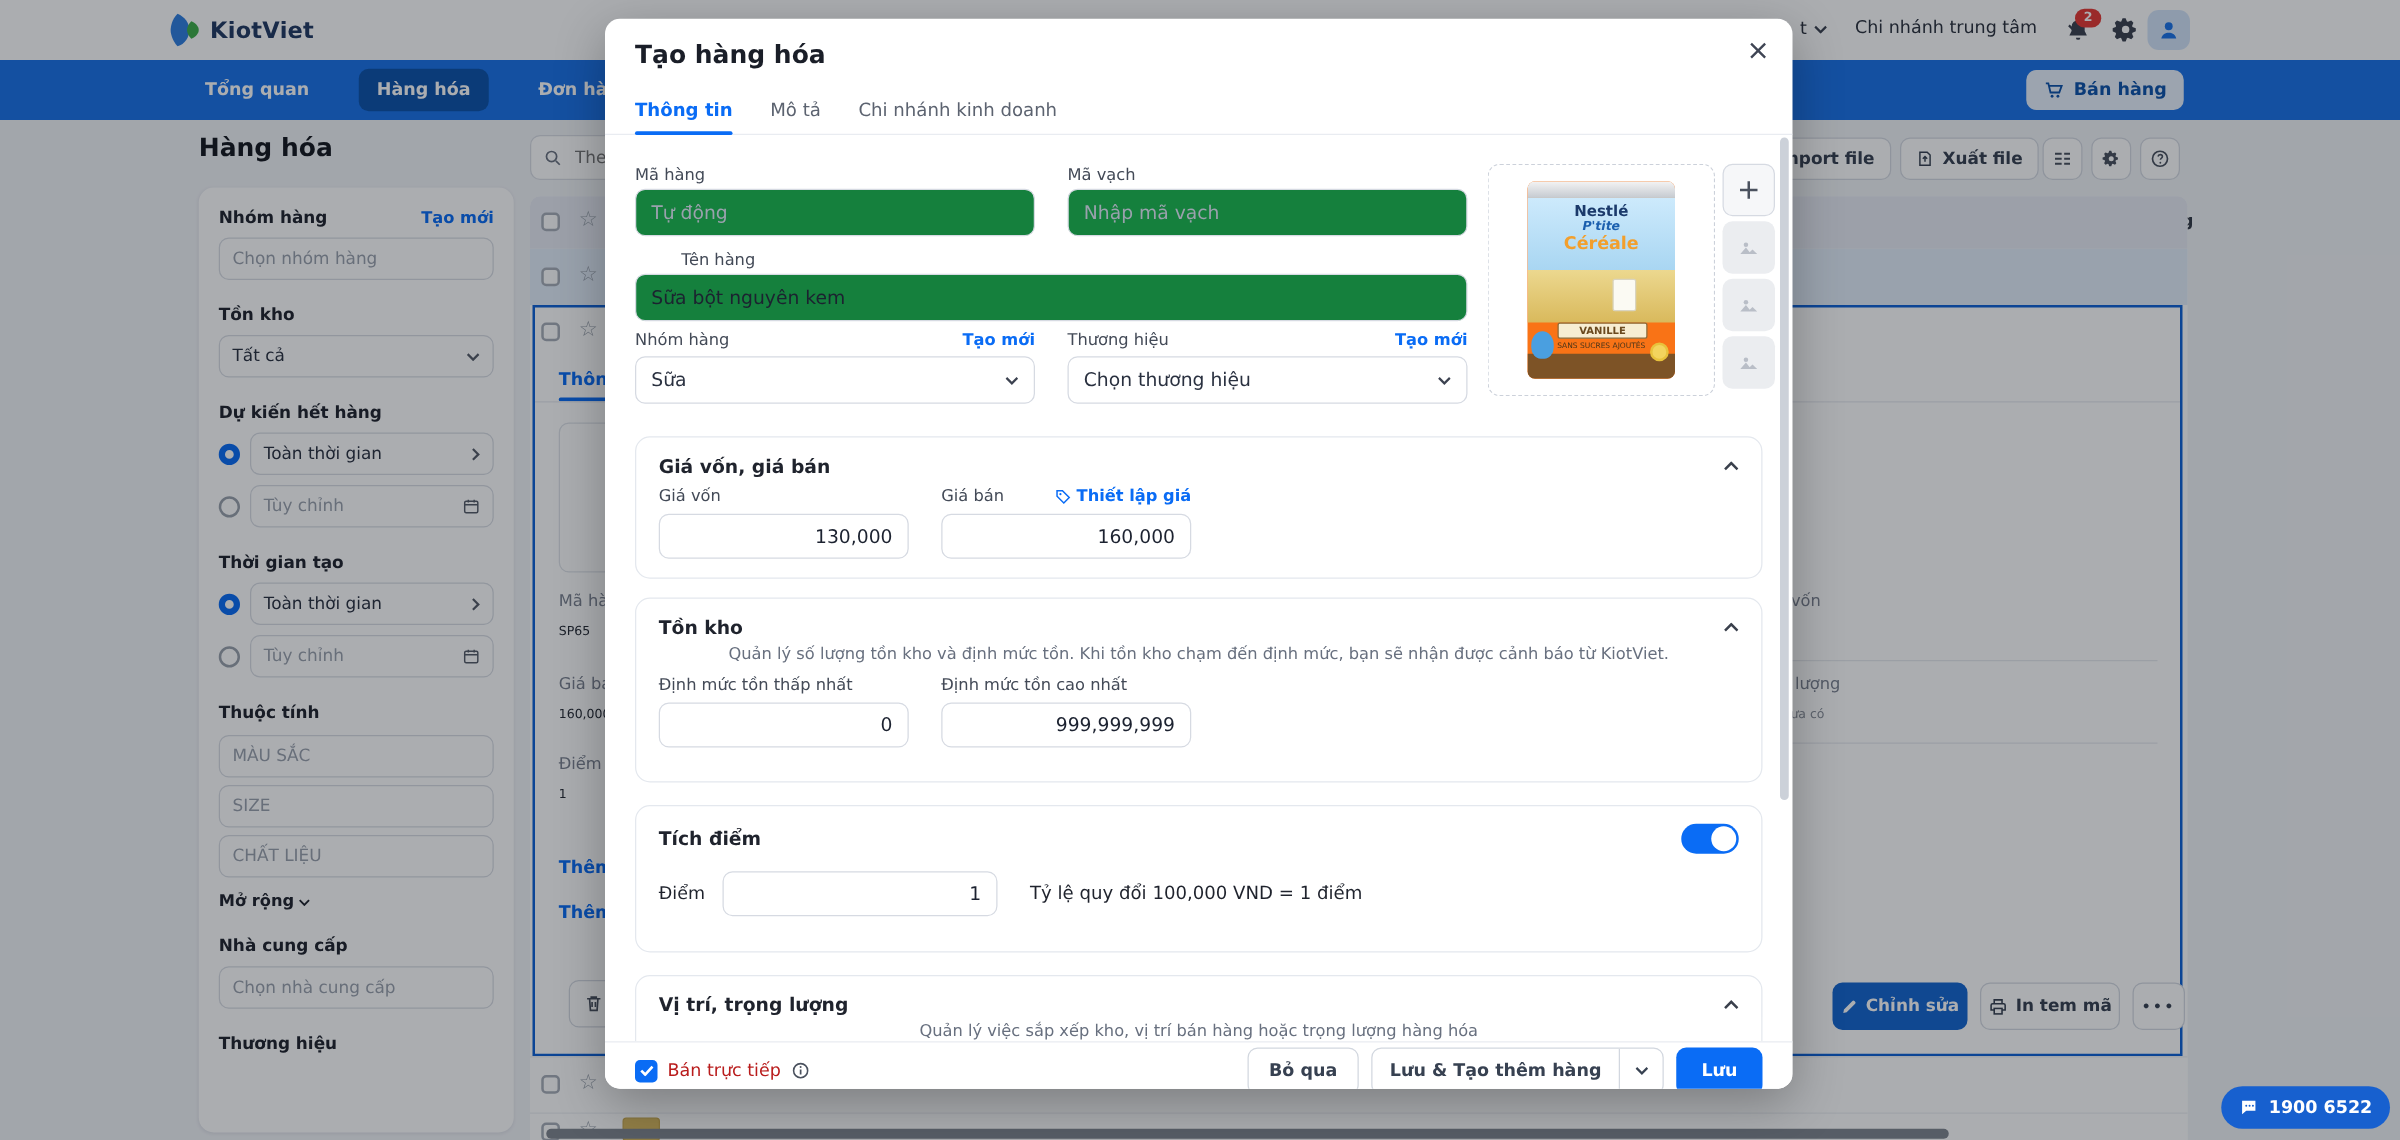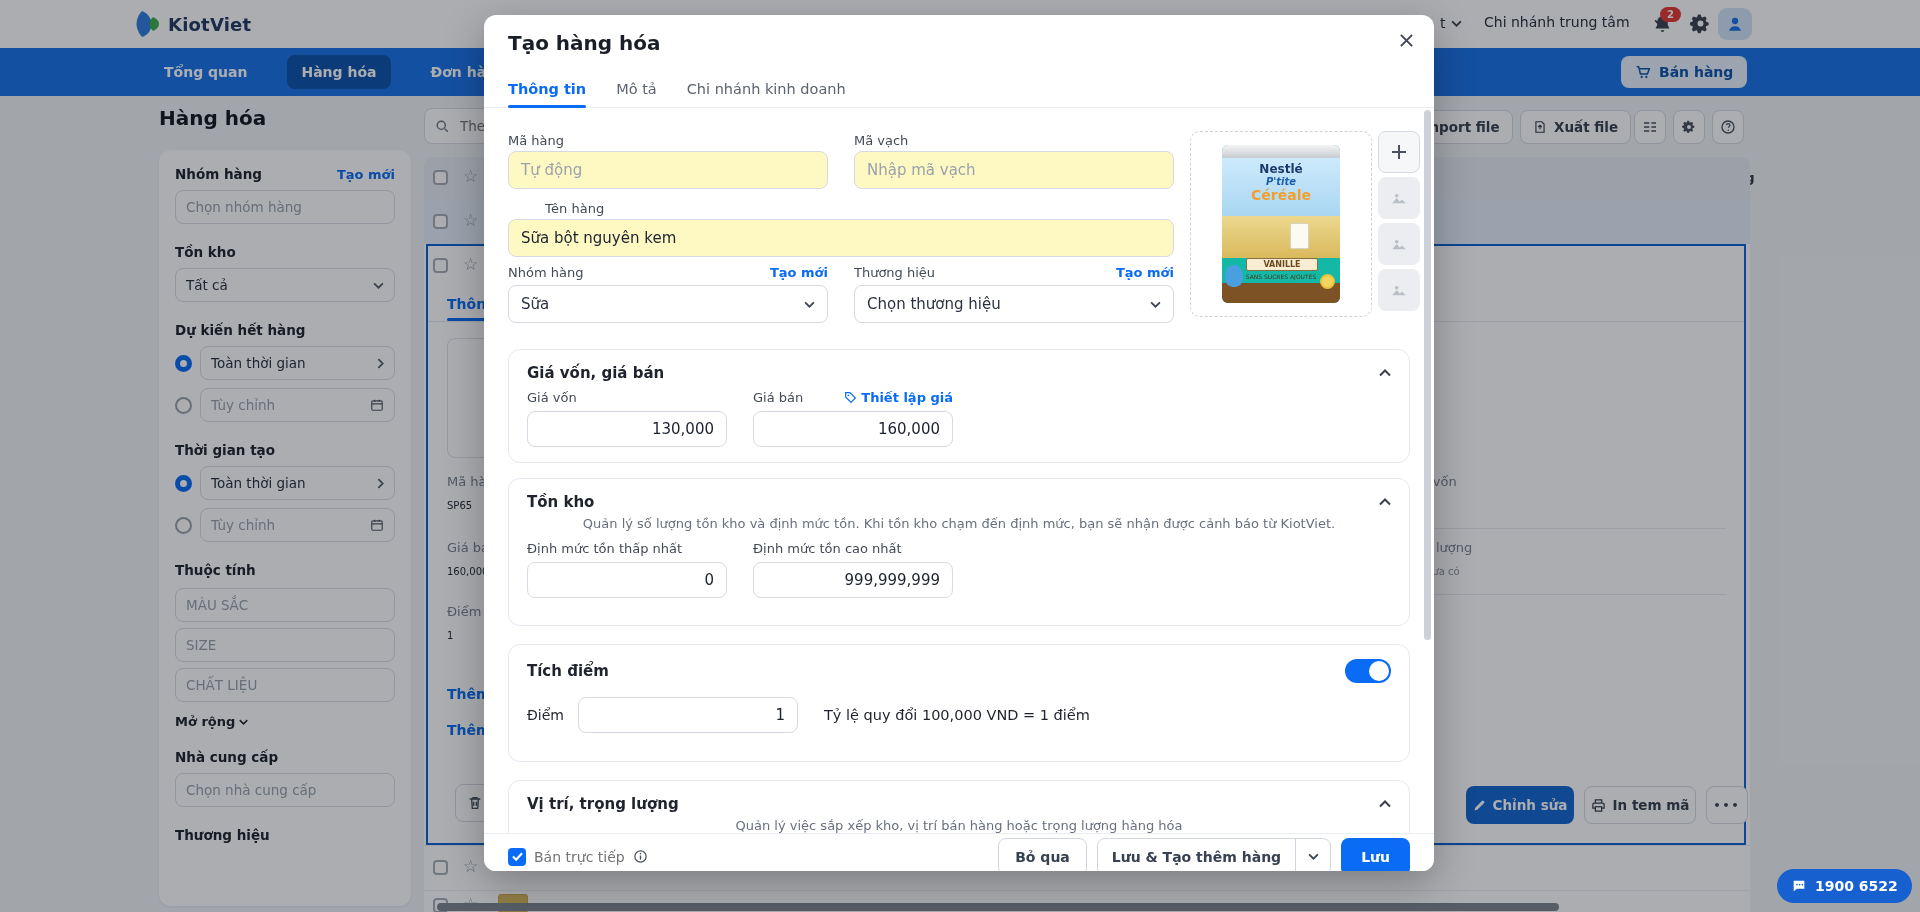--- a/index.html
+++ b/index.html
@@ -80,21 +80,21 @@
          box-shadow:0 12px 40px rgba(0,0,0,.28);overflow:hidden;}
   .m-title{position:absolute;left:24px;top:16px;font-size:20px;font-weight:700;color:#1a1e28;}
   .m-close{position:absolute;right:20px;top:18px;color:#3f4554;cursor:pointer;}
   .m-tabs{position:absolute;left:0;top:56px;width:950px;height:37px;border-bottom:1px solid #e9ecf1;
           display:flex;align-items:center;gap:30px;padding-left:24px;box-sizing:border-box;}
   .m-tab{font-size:14.5px;color:#5c6370;height:37px;display:flex;align-items:center;position:relative;}
   .m-tab.active{color:#0a6cf5;font-weight:700;}
   .m-tab.active::after{content:"";position:absolute;left:0;right:0;bottom:0;height:3px;background:#0a6cf5;border-radius:2px;}
   .mlabel{position:absolute;font-size:13px;color:#434a57;}
   .minput{position:absolute;height:38px;border:1px solid #d6dae2;border-radius:8px;padding:0 12px;font-size:15px;
-          color:#1c2230;box-sizing:border-box;font-family:inherit;outline:none;background:#fef9c3;}
+          color:#1c2230;box-sizing:border-box;font-family:inherit;outline:none;background:#15803d;}
   .minput::placeholder{color:#9aa1ad;}
   .mselect{position:absolute;height:38px;border:1px solid #d6dae2;border-radius:8px;display:flex;align-items:center;
            justify-content:space-between;padding:0 12px;font-size:15px;color:#2a3140;box-sizing:border-box;background:#fff;}
   .collink{position:absolute;display:flex;justify-content:space-between;align-items:center;}
   .imgbox{position:absolute;left:706px;top:116px;width:180px;height:184px;border:1px dashed #ccd1da;border-radius:10px;
           display:flex;align-items:center;justify-content:center;}
   .thumb{position:absolute;left:894px;width:42px;height:42px;border-radius:8px;background:#ebedf0;
          display:flex;align-items:center;justify-content:center;box-sizing:border-box;}
   .thumb.addbox{background:#f6f7f9;border:1px solid #d6dae2;color:#4a515e;}
   .mcard{position:absolute;left:24px;width:902px;border:1px solid #e4e8ee;border-radius:12px;background:#fff;
@@ -114,21 +114,21 @@
   .obtn{height:38px;border:1px solid #d2d7df;border-radius:8px;background:#fff;font-size:14px;font-weight:700;
         color:#374151;display:flex;align-items:center;padding:0 16px;box-sizing:border-box;}
   .split{height:38px;border:1px solid #d2d7df;border-radius:8px;display:flex;align-items:stretch;overflow:hidden;box-sizing:border-box;}
   .split .txt{display:flex;align-items:center;padding:0 14px;font-size:14px;font-weight:700;color:#374151;}
   .split .chev{display:flex;align-items:center;justify-content:center;width:34px;border-left:1px solid #d2d7df;color:#374151;}
   .pbtn{height:38px;border-radius:8px;background:#0a6cf5;color:#fff;font-size:14px;font-weight:700;
         display:flex;align-items:center;padding:0 20px;}
   .mscroll{position:absolute;right:3px;top:95px;width:7px;height:530px;border-radius:4px;background:#ccd1d9;}
 
   
-  .can{width:118px;height:158px;position:relative;border-radius:6px;overflow:hidden;background:#14b8a6;}
+  .can{width:118px;height:158px;position:relative;border-radius:6px;overflow:hidden;background:#f97316;}
   .can-cap{position:absolute;left:0;top:0;width:100%;height:13px;background:linear-gradient(#f4f4f4,#c6cbd1);border-bottom:1px solid #aab0b8;}
   .can-sky{position:absolute;left:0;top:13px;width:100%;height:58px;background:linear-gradient(#cdeafc,#a9d6f2);text-align:center;}
   .can-brand{font-size:12px;font-weight:800;color:#1b3a6b;margin-top:4px;}
   .can-line{font-size:10px;font-weight:700;color:#1b5fae;font-style:italic;}
   .can-name{font-size:14px;font-weight:800;color:#f29f2d;}
   .can-wheat{position:absolute;left:0;top:71px;width:100%;height:42px;background:linear-gradient(#ecd88f,#d9b95c);}
   .can-glass{position:absolute;left:68px;top:78px;width:17px;height:24px;background:#fbfaf3;border-radius:2px;border:1px solid #d9d4c0;}
   .can-flavor{position:absolute;left:24px;top:113px;width:70px;background:#f7edd2;border:1px solid #8a6b3a;color:#6b4a1f;
               font-size:8px;font-weight:800;text-align:center;border-radius:2px;padding:1px 0;}
   .can-claim{position:absolute;left:0;top:128px;width:100%;text-align:center;font-size:6px;color:#4a351a;}
@@ -569,21 +569,21 @@
 
   <div class="mscroll"></div>
 
   <div class="m-foot">
     <div class="flex" style="gap:8px;">
       <span class="chk">
         <svg width="11" height="9" viewBox="0 0 12 10">
             <path d="M1 5l3.5 3.5L11 1.5" fill="none" stroke="#fff" stroke-width="2.4"></path>
           </svg>
       </span>
-      <span style="font-size:14px;color:#737373;">Bán trực tiếp</span>
+      <span style="font-size:14px;color:#b91c1c;">Bán trực tiếp</span>
       <svg width="15" height="15" viewBox="0 0 24 24">
           <circle cx="12" cy="12" r="9" fill="none" stroke="#4a515e" stroke-width="2"></circle>
           <path d="M12 10.5V17" stroke="#4a515e" stroke-width="2.2"></path>
           <circle cx="12" cy="7.4" r="1.3" fill="#4a515e"></circle>
         </svg>
     </div>
     <div class="flex" style="gap:10px;">
       <div class="obtn">Bỏ qua</div>
       <div class="split">
         <span class="txt">Lưu &amp; Tạo thêm hàng</span>

